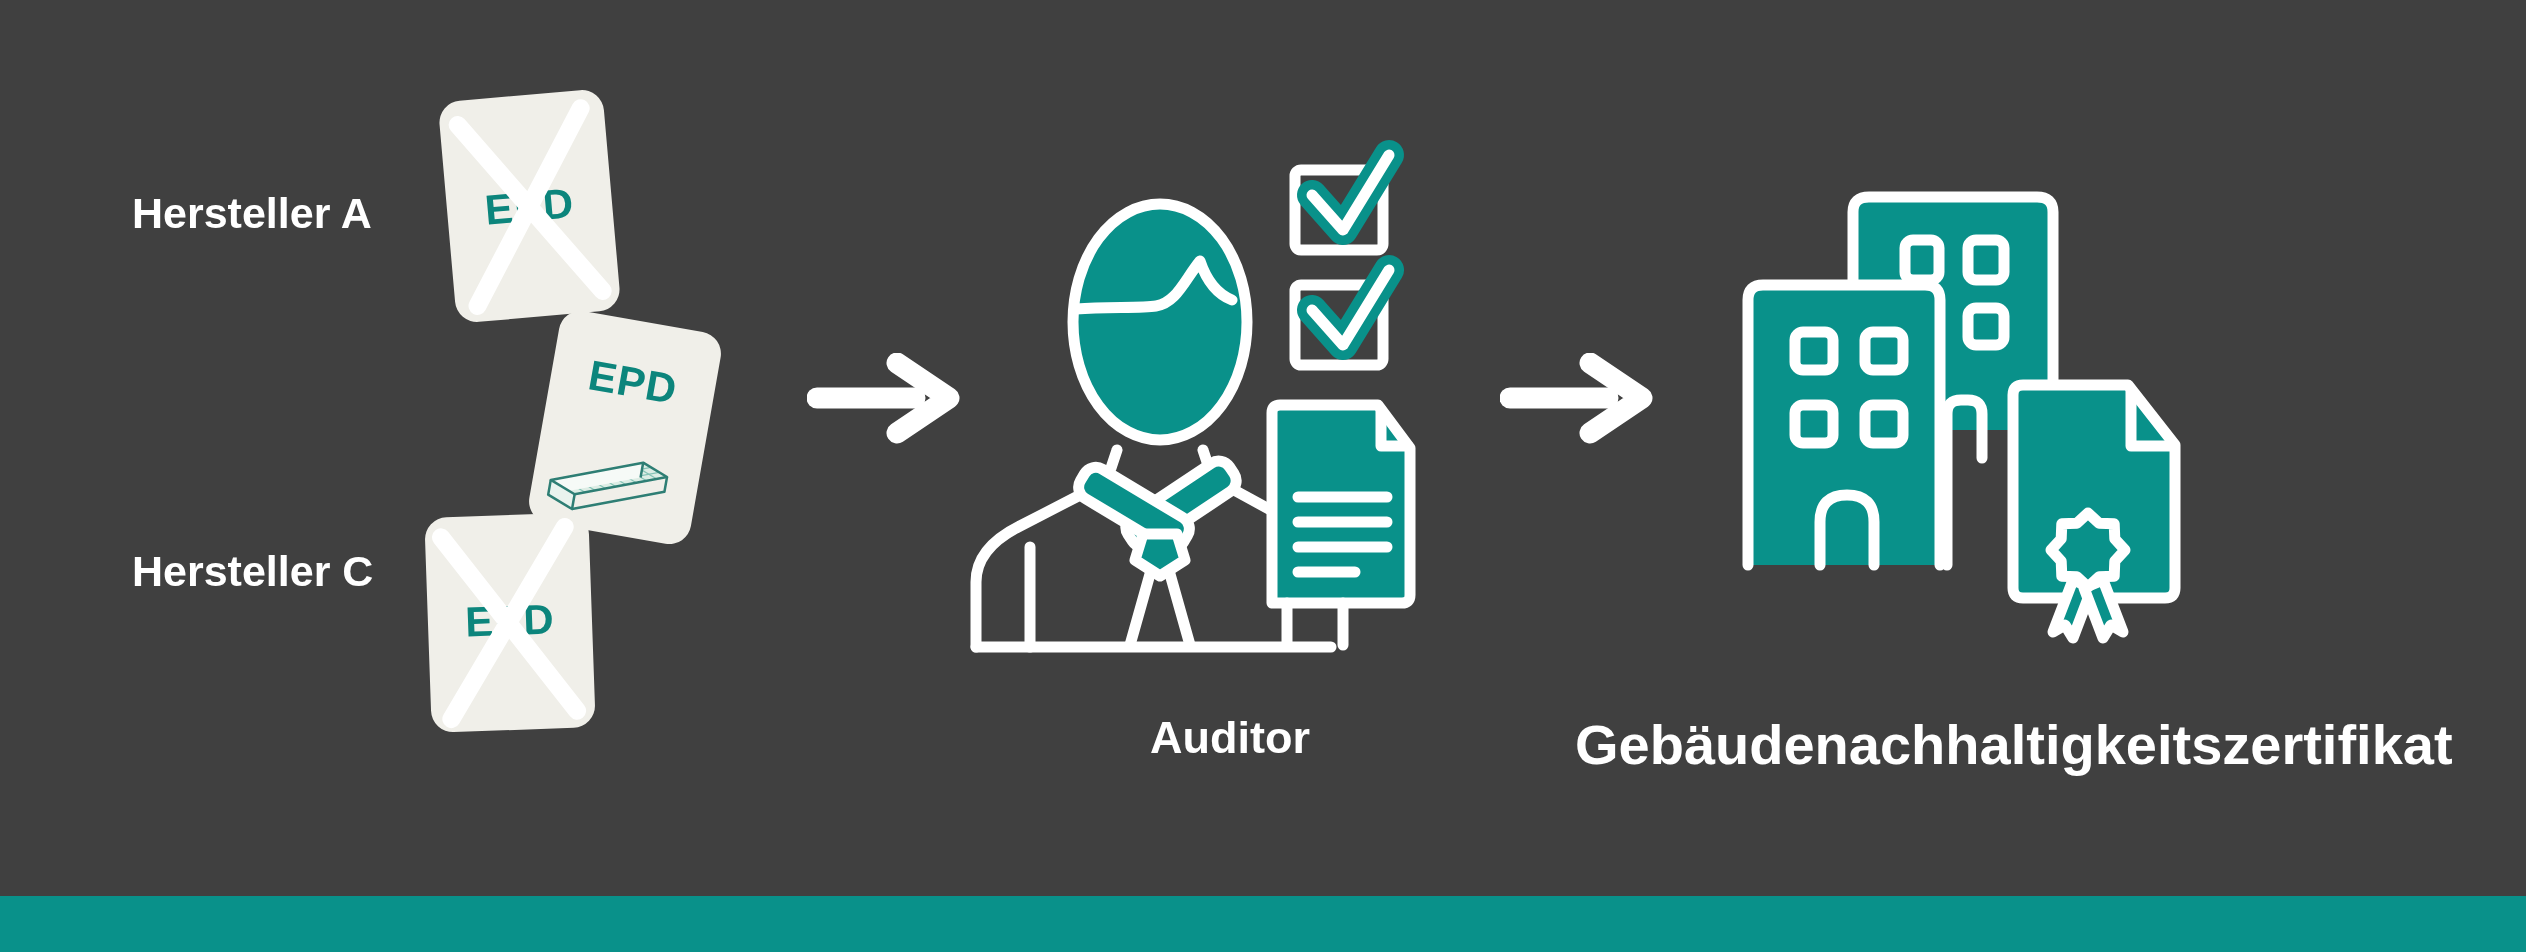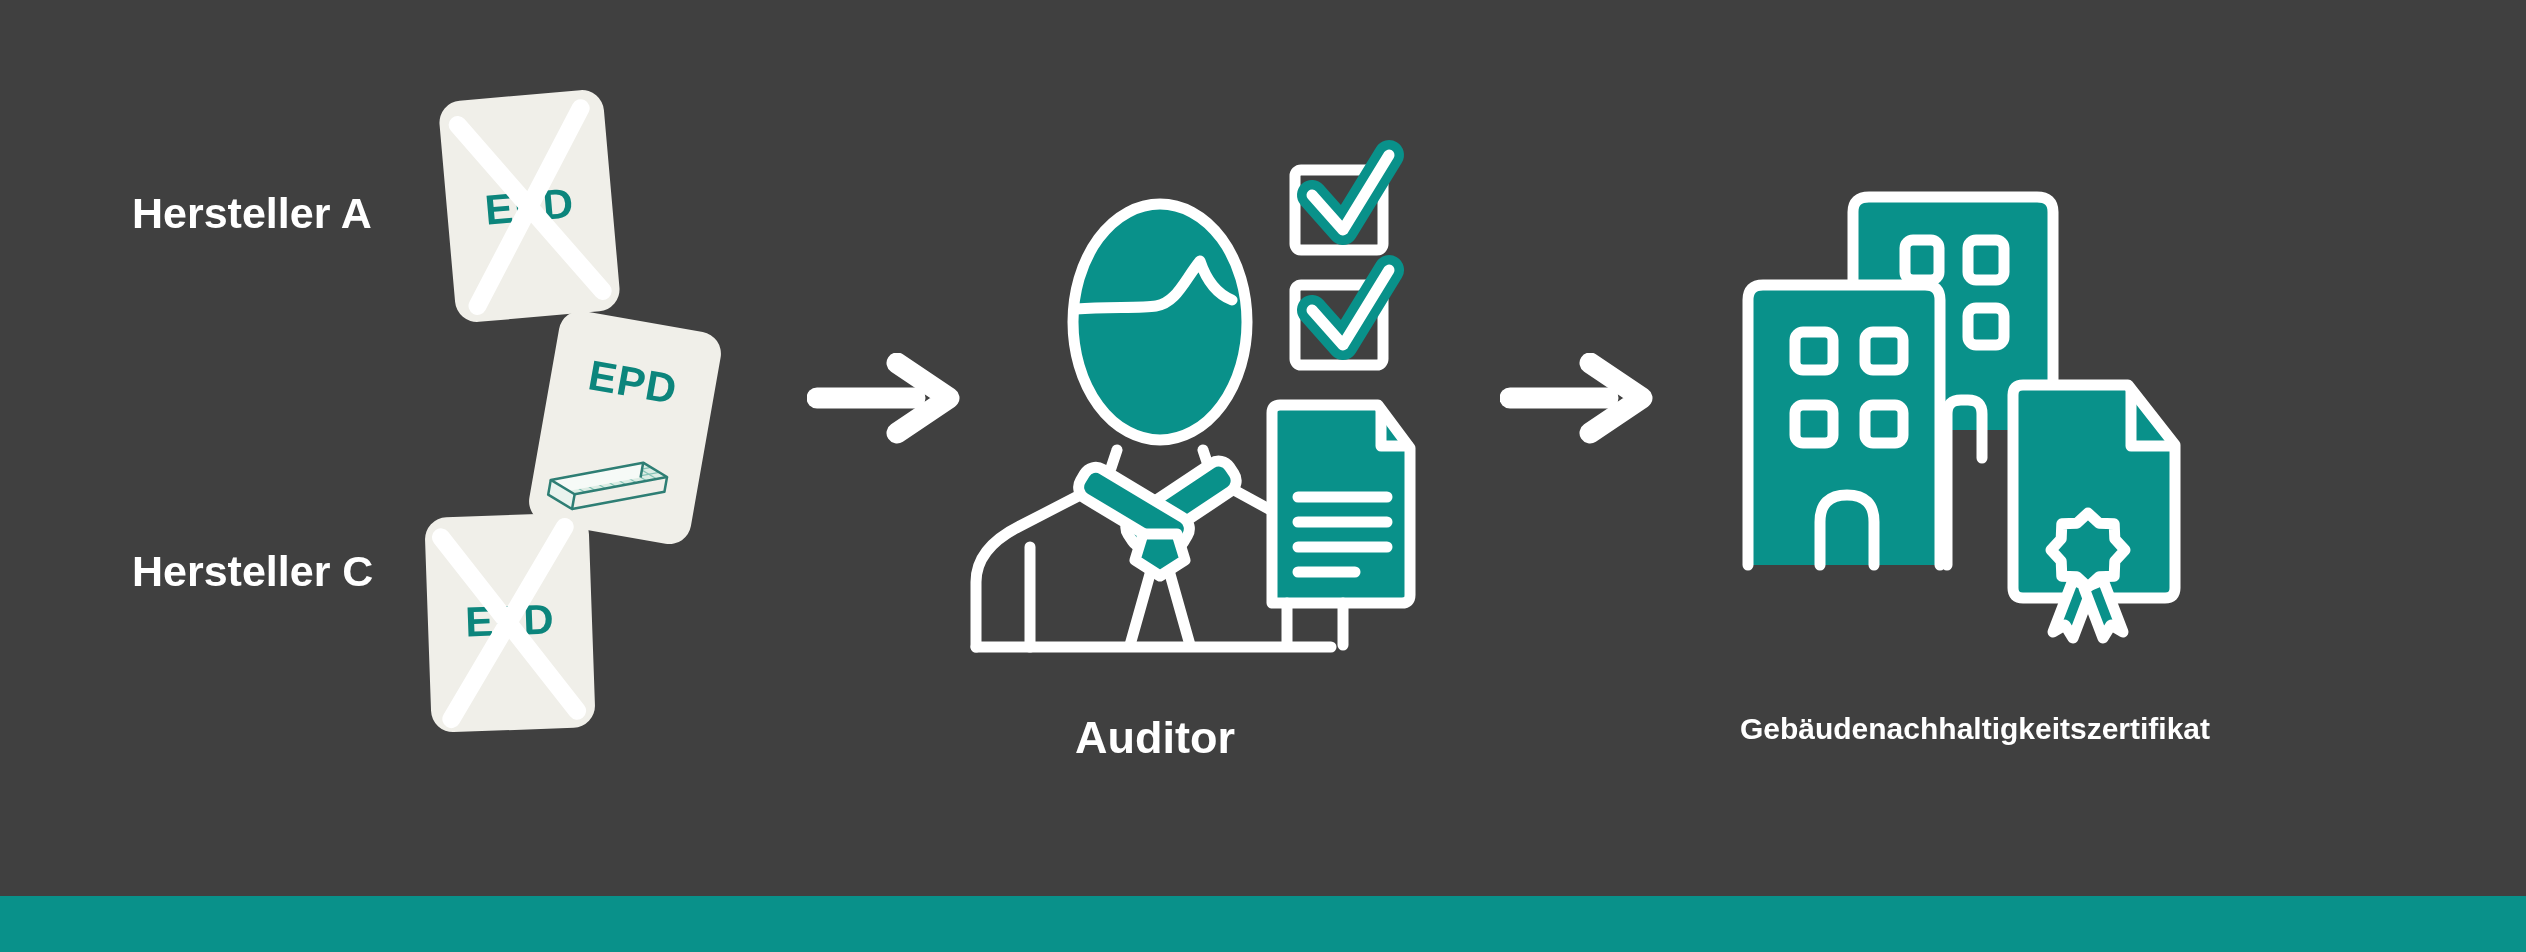--- a/index.html
+++ b/index.html
@@ -28,22 +28,22 @@
   .card-a .epd-text{top:88px;}
   .card-b .epd-text{top:38px;}
   .card-c .epd-text{top:82px;}
   .cross-svg{position:absolute;left:0;top:0;width:100%;height:100%;overflow:visible;}
   .beam-svg{position:absolute;left:8px;top:112px;}
   .abs{position:absolute;}
   .caption{
     position:absolute;color:#ffffff;font-weight:bold;font-size:45px;
     text-align:center;white-space:nowrap;
   }
-  .caption-auditor{left:1000px;top:712px;width:310px;}
-  .caption-cert{left:1575px;top:712px;width:800px;font-size:30px;}
+  .caption-auditor{left:1000px;top:712px;width:310px;text-align:right;}
+  .caption-cert{left:1575px;top:712px;width:800px;font-size:56px;}
   .lineart{fill:none;stroke:#ffffff;stroke-width:11;stroke-linecap:round;stroke-linejoin:round;}
   .lineart-bg{fill:#09918A;stroke:#ffffff;stroke-width:11;stroke-linecap:round;stroke-linejoin:round;}
   .halo{fill:none;stroke:#09918A;stroke-width:30;stroke-linecap:round;stroke-linejoin:round;}
   .arrow-line{fill:none;stroke:#ffffff;stroke-width:21;stroke-linecap:round;stroke-linejoin:round;}
   .xline{stroke:#ffffff;stroke-width:18;stroke-linecap:round;}
 </style>
 </head>
 <body>
 
 <div class="canvas">

